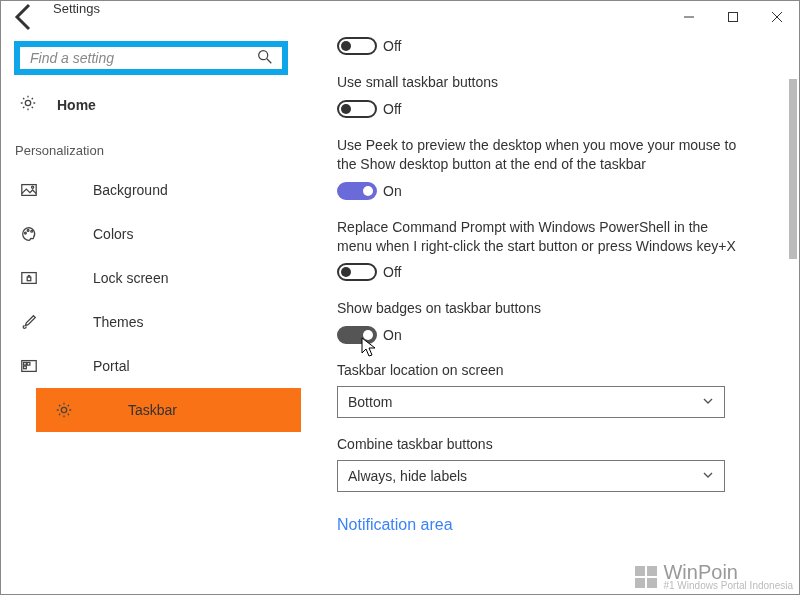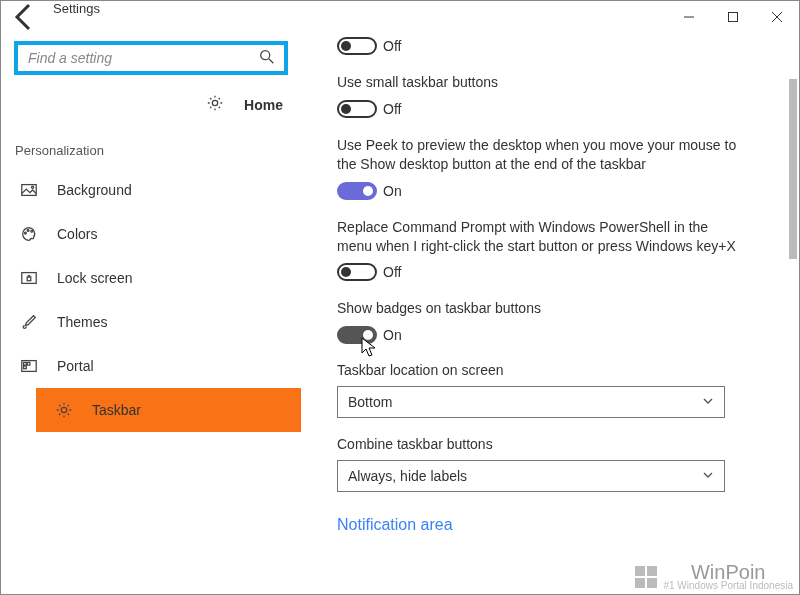--- a/index.html
+++ b/index.html
@@ -35,48 +35,48 @@
   
   .container { display:flex; height: calc(595px - 34px); }
   .leftpane {
     width: 300px;
     padding: 4px 0 0 0;
     position: relative;
   }
   .searchbox {
     margin: 4px 13px 10px 13px;
     height: 34px;
-    border: 4px solid #0ea5e9;
+    border: 6px solid #0ea5e9;
     display:flex; align-items:center;
     padding: 0 8px 0 10px;
     color:#777;
   }
   .searchbox input {
     border:none; outline:none; flex:1;
     font-size:14px; color:#777; background:transparent;
     font-style: italic;
   }
   .searchbox input::placeholder { color:#888; font-style: italic; }
   .searchicon { font-size:14px; color:#777; }
 
   .nav-home {
     display:flex; align-items:center;
     height: 40px; padding: 0 18px;
-    font-weight: 600; font-size:14px;justify-content:flex-end;
+    font-weight: 600; font-size:14px;
   }
   .nav-home .icon { width:20px; margin-right:18px; color:#555; font-size:16px; }
 
   .section-label {
     padding: 18px 14px 10px 14px;
     color:#555; font-size:13px;
   }
   .nav-item {
     display:flex; align-items:center;
     height: 44px; padding: 0 18px;
-    font-size:14px; color:#333;
+    font-size:14px; color:#333;gap:36px;
   }
   .nav-item .icon { width:20px; margin-right:18px; display:flex; align-items:center; justify-content:center; }
   .nav-item.selected { background:#f97316;margin-left:35px; }
 
   
   .rightpane {
     flex:1;
     padding: 0 18px 0 36px;
     position:relative;
     overflow:hidden;
@@ -124,21 +124,21 @@
 
   
   .watermark {
     position:absolute; right:6px; bottom:4px;
     display:flex; align-items:center; gap:6px;
     color:#999; font-size:20px; font-weight:400;
   }
   .watermark .logo { display:grid; grid-template-columns:10px 10px; grid-template-rows:10px 10px; gap:2px; }
   .watermark .logo span { background:#bbb; }
   .watermark .sub { font-size:10px; color:#bbb; letter-spacing:0; }
-  .watermark-stack { display:flex; flex-direction:column; align-items:center; line-height:0.9; }
+  .watermark-stack { display:flex; flex-direction:column; align-items:flex-start; line-height:0.9; }
 
   
   svg.ic { width:18px; height:18px; stroke:#444; fill:none; stroke-width:1.4; }
 </style>
 </head>
 <body>
 
 <div class="titlebar">
   <div class="back">
     <svg viewBox="0 0 16 16">

